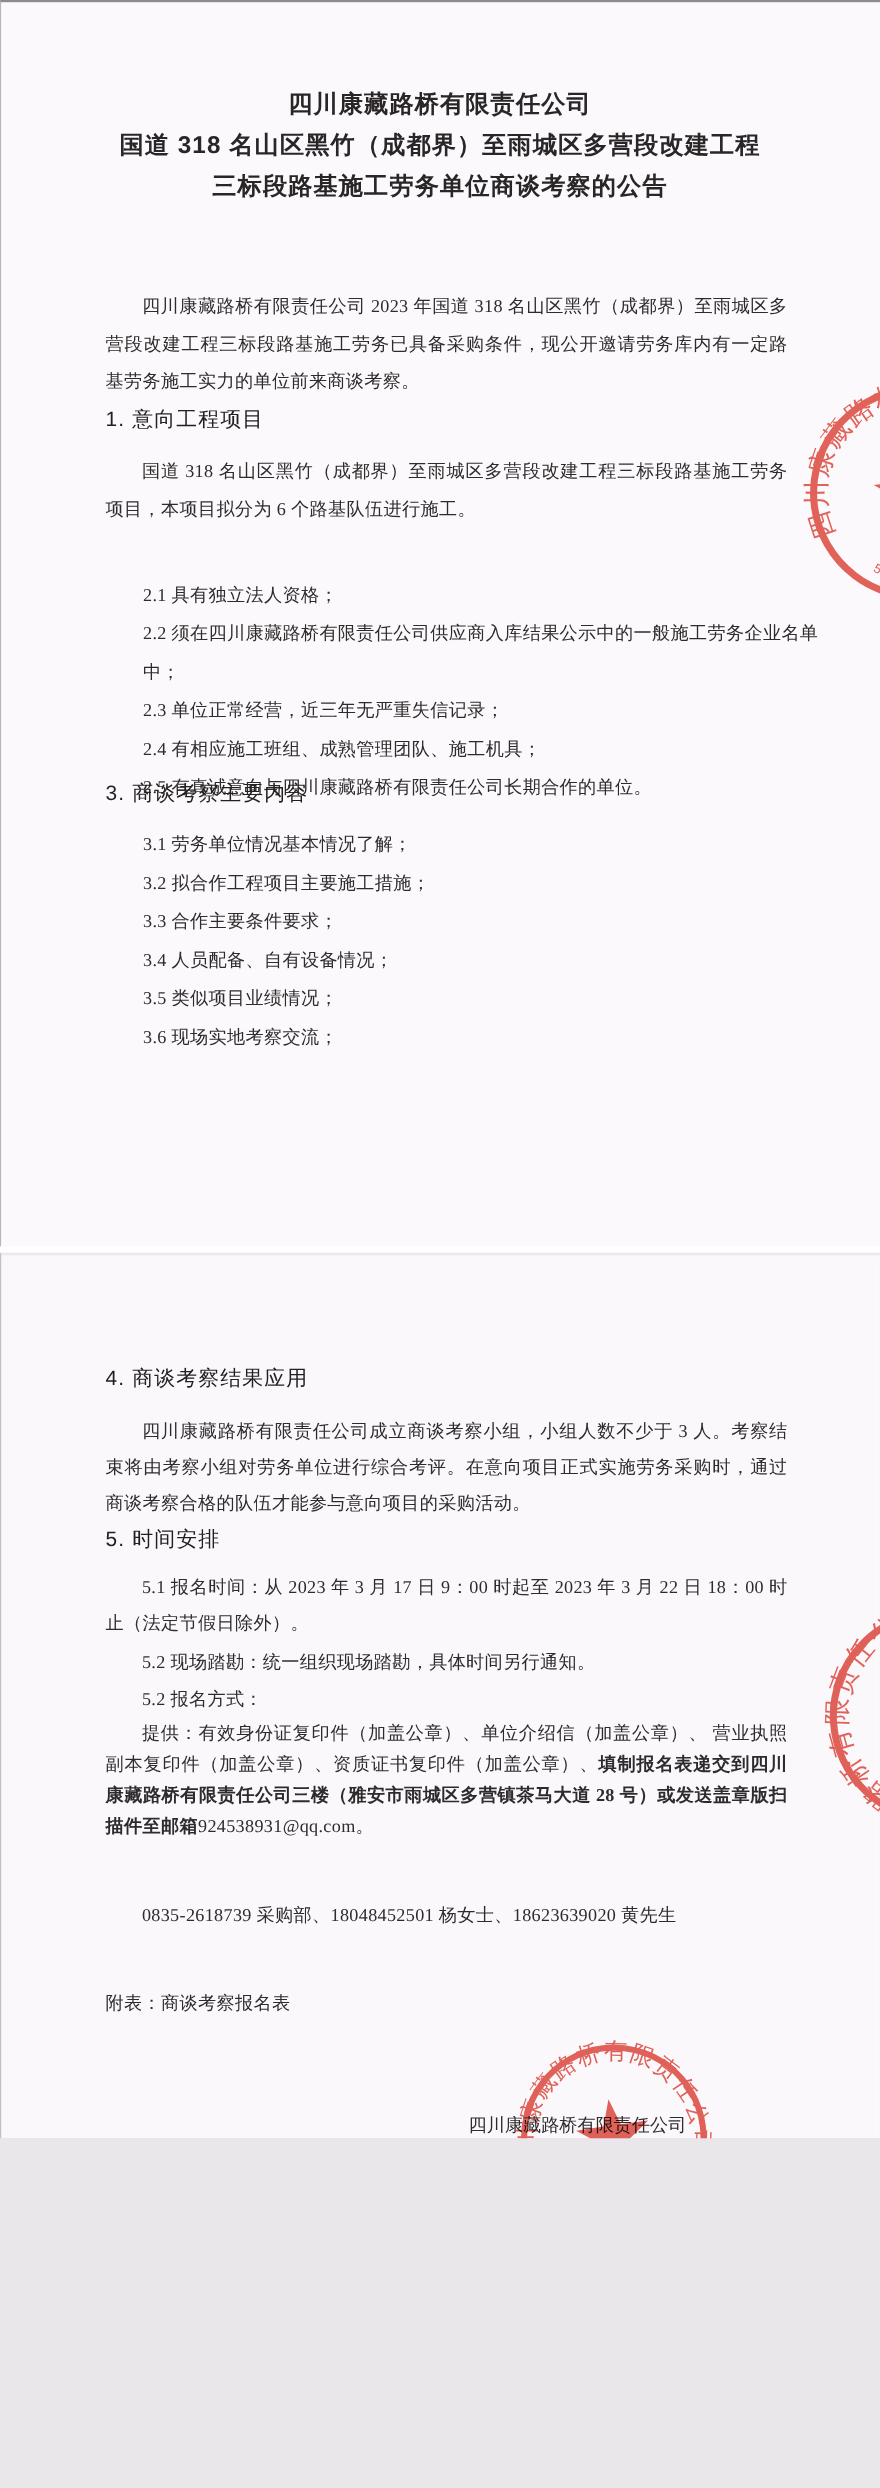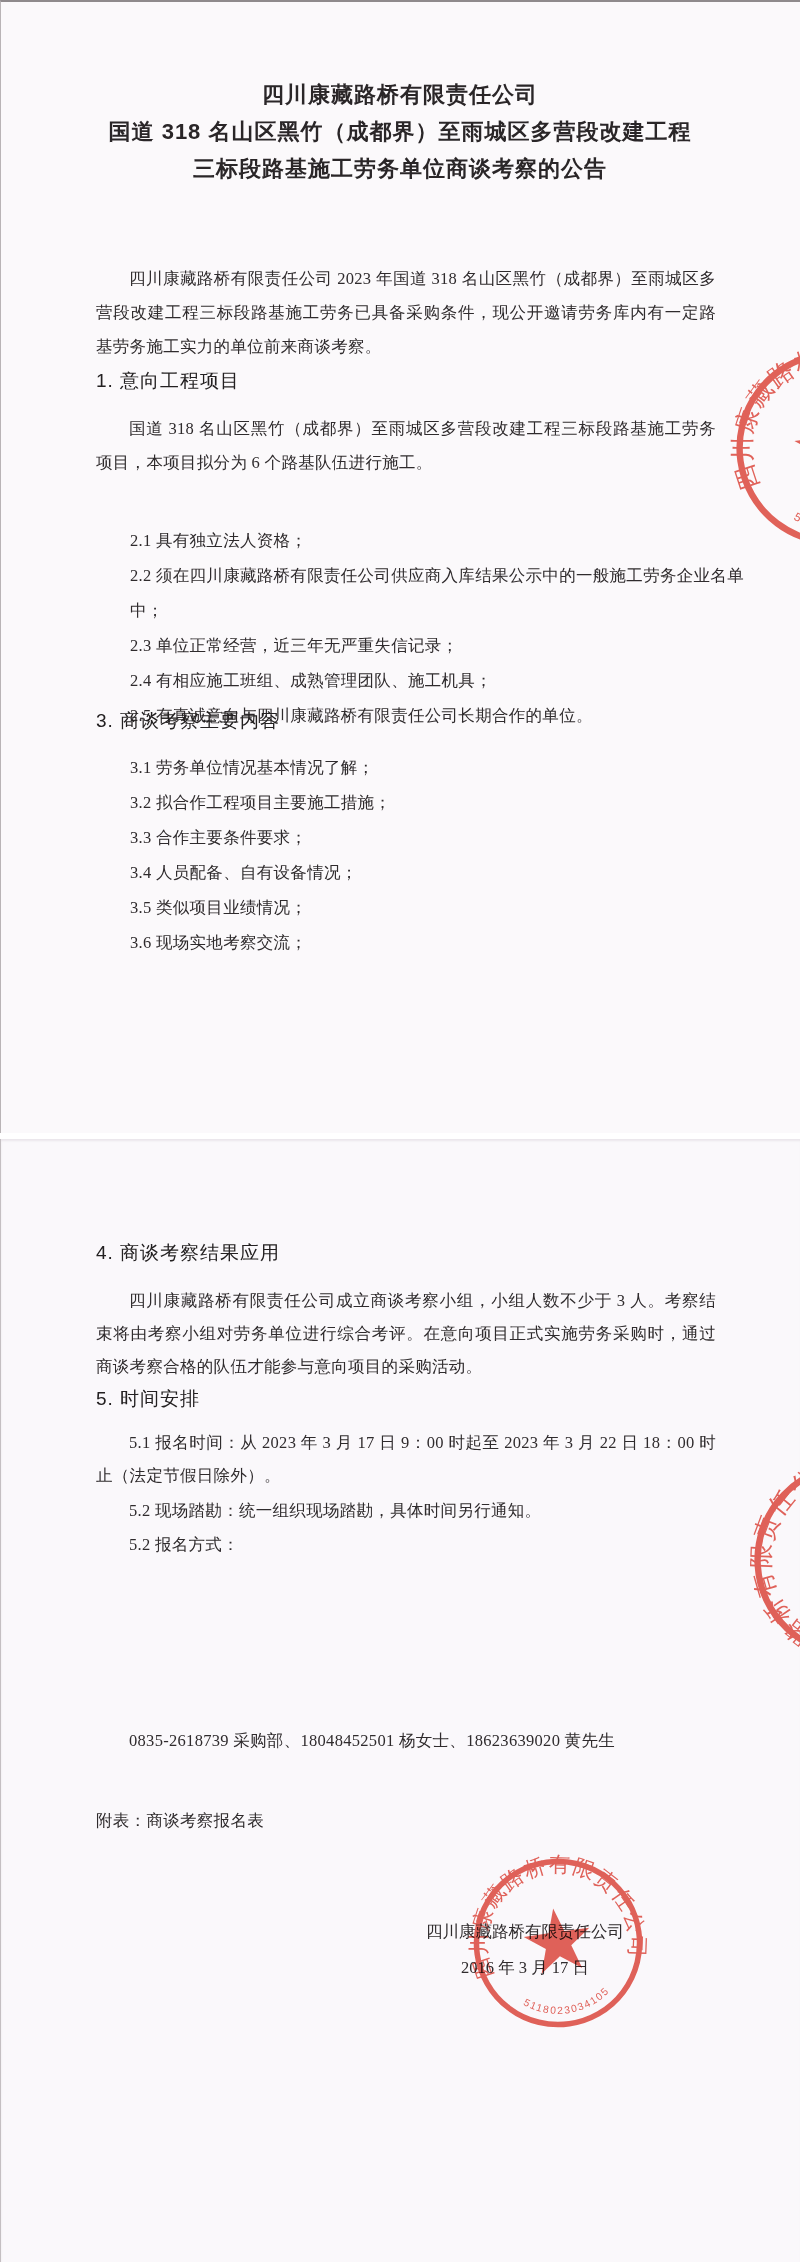--- a/index.html
+++ b/index.html
@@ -1,17 +1,17 @@
 <!DOCTYPE html>
 <html lang="zh"><head>
 <meta charset="utf-8">
 <style>
   html,body{margin:0;padding:0;background:#e9e7e9;}
   #canvas{
-    position:relative;width:800px;height:2262px;margin:0 auto;
+    position:relative;width:800px;height:1944px;margin:0 auto;
     overflow:hidden;background:#f9a8d4;
     font-family:"Liberation Serif","DejaVu Serif",serif;
     color:#2f2b2d;
   }
   .page{position:absolute;left:0;width:800px;background:#fbf9fb;}
   #page1{top:0;height:1133px;border-top:2px solid #8f8a8c;border-left:1px solid #b9b4b6;
          box-shadow:0 2px 3px rgba(90,80,90,.35);}
   #page2{top:1139px;height:1123px;background:#faf8fb;border-left:1px solid #c4bfc2;
          box-shadow:inset 0 2px 2px rgba(120,110,120,.12);}
   .seam{position:absolute;left:0;top:1133px;width:800px;height:6px;background:#ffffff;}
@@ -83,20 +83,23 @@
     <p>3.6 现场实地考察交流；</p>
   </div>
 
   <div class="blk heading" style="top:1240px">4. 商谈考察结果应用</div>
   <div class="blk para" style="top:1284px;line-height:33px">四川康藏路桥有限责任公司成立商谈考察小组，小组人数不少于 3 人。考察结束将由考察小组对劳务单位进行综合考评。在意向项目正式实施劳务采购时，通过商谈考察合格的队伍才能参与意向项目的采购活动。</div>
 
   <div class="blk heading" style="top:1386px">5. 时间安排</div>
   <div class="blk para" style="top:1426px;line-height:33px">5.1 报名时间：从 2023 年 3 月 17 日 9：00 时起至 2023 年 3 月 22 日 18：00 时止（法定节假日除外）。</div>
   <div class="blk para" style="top:1494px">5.2 现场踏勘：统一组织现场踏勘，具体时间另行通知。</div>
   <div class="blk para" style="top:1528px">5.2 报名方式：</div>
+  <div class="blk para tight" style="top:1562px">
+    <span>提供：有效身份证复印件（加盖公章）、单位介绍信（加盖公章）、 营业执照副本复印件（加盖公章）、资质证书复印件（加盖公章）、</span><span class="boldseg">填制报名表递交到四川康藏路桥有限责任公司三楼（雅安市雨城区多营镇茶马大道 28 号）或发送盖章版扫描件至邮箱</span><span>924538931@qq.com。</span>
+  </div>
 
   <div class="blk para" style="top:1724px">0835-2618739 采购部、18048452501 杨女士、18623639020 黄先生</div>
 
   <div class="blk para" style="top:1804px;text-indent:0">附表：商谈考察报名表</div>
 
   <div class="sign" style="top:1922px">四川康藏路桥有限责任公司</div>
   <div class="sign" style="top:1958px">2016 年 3 月 17 日</div>
 
   <div class="stamp" style="left:724px;top:338px;transform:rotate(-8deg)">
     <svg width="220" height="220">

